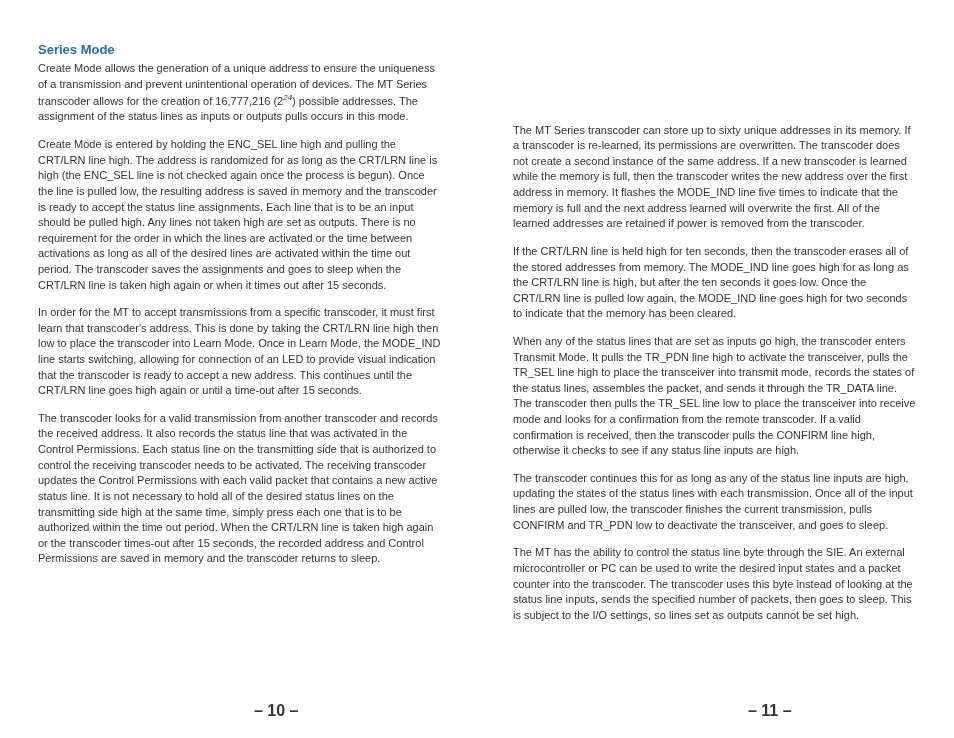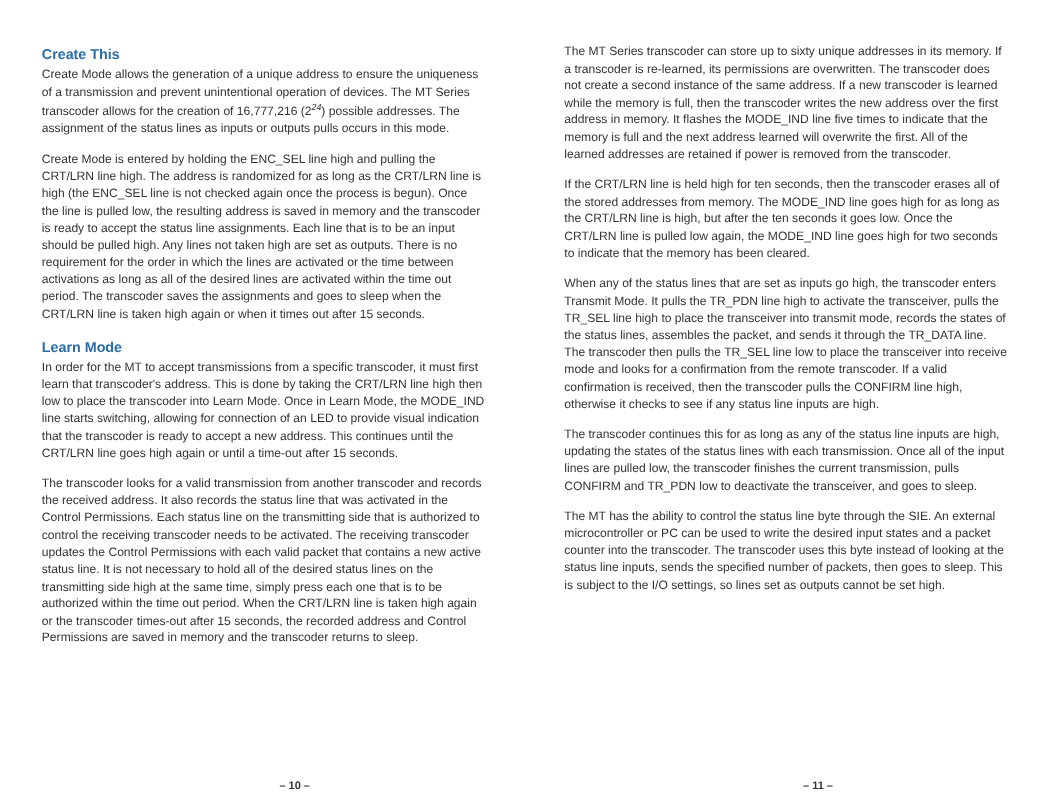--- a/index.html
+++ b/index.html
@@ -12,54 +12,53 @@
     padding: 40px 38px 20px 38px;
     position: relative;
   }
   .column {
     width: 50%;
     padding: 0 22px;
     display: flex;
     flex-direction: column;
   }
   .col-left { padding-left: 0; padding-right: 36px; }
-  .col-right { padding-left: 36px; padding-right: 0; }
+  .col-right { padding-left: 36px; padding-right: 0; justify-content: center; }
   h3 {
     color: #2a6ca8;
     font-weight: 600;
     font-size: 13px;
     margin-bottom: 4px;
     margin-top: 2px;
   }
   p {
     color: #333;
     font-size: 11px;
     line-height: 1.42;
     margin-bottom: 12px;
     text-align: left;
   }
   .sup { vertical-align: super; font-size: 8px; font-style: italic; }
   .pagenum {
     position: absolute;
     bottom: 18px;
-    font-size: 10px;
+    font-size: 16px;
     color: #333;
     font-weight: bold;
   }
   .pn-left { left: 254px; }
-  .pn-right { left: 730px; }
+  .pn-right { left: 748px; }
 </style>
 </head>
 <body>
 
 <div class="column col-left">
-  <h3>Create This</h3>
+  <h3>Series Mode</h3>
   <p><span>Create Mode allows the generation of a unique address to ensure the uniqueness of a transmission and prevent unintentional operation of devices. The MT Series transcoder allows for the creation of 16,777,216 (2</span><span class="sup">24</span><span>) possible addresses. The assignment of the status lines as inputs or outputs pulls occurs in this mode.</span></p>
   <p>Create Mode is entered by holding the ENC_SEL line high and pulling the CRT/LRN line high. The address is randomized for as long as the CRT/LRN line is high (the ENC_SEL line is not checked again once the process is begun). Once the line is pulled low, the resulting address is saved in memory and the transcoder is ready to accept the status line assignments. Each line that is to be an input should be pulled high. Any lines not taken high are set as outputs. There is no requirement for the order in which the lines are activated or the time between activations as long as all of the desired lines are activated within the time out period. The transcoder saves the assignments and goes to sleep when the CRT/LRN line is taken high again or when it times out after 15 seconds.</p>
-  <h3>Learn Mode</h3>
   <p>In order for the MT to accept transmissions from a specific transcoder, it must first learn that transcoder's address. This is done by taking the CRT/LRN line high then low to place the transcoder into Learn Mode. Once in Learn Mode, the MODE_IND line starts switching, allowing for connection of an LED to provide visual indication that the transcoder is ready to accept a new address. This continues until the CRT/LRN line goes high again or until a time-out after 15 seconds.</p>
   <p>The transcoder looks for a valid transmission from another transcoder and records the received address. It also records the status line that was activated in the Control Permissions. Each status line on the transmitting side that is authorized to control the receiving transcoder needs to be activated. The receiving transcoder updates the Control Permissions with each valid packet that contains a new active status line. It is not necessary to hold all of the desired status lines on the transmitting side high at the same time, simply press each one that is to be authorized within the time out period. When the CRT/LRN line is taken high again or the transcoder times-out after 15 seconds, the recorded address and Control Permissions are saved in memory and the transcoder returns to sleep.</p>
 </div>
 
 <div class="column col-right">
   <p>The MT Series transcoder can store up to sixty unique addresses in its memory. If a transcoder is re-learned, its permissions are overwritten. The transcoder does not create a second instance of the same address. If a new transcoder is learned while the memory is full, then the transcoder writes the new address over the first address in memory. It flashes the MODE_IND line five times to indicate that the memory is full and the next address learned will overwrite the first. All of the learned addresses are retained if power is removed from the transcoder.</p>
   <p>If the CRT/LRN line is held high for ten seconds, then the transcoder erases all of the stored addresses from memory. The MODE_IND line goes high for as long as the CRT/LRN line is high, but after the ten seconds it goes low. Once the CRT/LRN line is pulled low again, the MODE_IND line goes high for two seconds to indicate that the memory has been cleared.</p>
   <p>When any of the status lines that are set as inputs go high, the transcoder enters Transmit Mode. It pulls the TR_PDN line high to activate the transceiver, pulls the TR_SEL line high to place the transceiver into transmit mode, records the states of the status lines, assembles the packet, and sends it through the TR_DATA line. The transcoder then pulls the TR_SEL line low to place the transceiver into receive mode and looks for a confirmation from the remote transcoder. If a valid confirmation is received, then the transcoder pulls the CONFIRM line high, otherwise it checks to see if any status line inputs are high.</p>
   <p>The transcoder continues this for as long as any of the status line inputs are high, updating the states of the status lines with each transmission. Once all of the input lines are pulled low, the transcoder finishes the current transmission, pulls CONFIRM and TR_PDN low to deactivate the transceiver, and goes to sleep.</p>
   <p>The MT has the ability to control the status line byte through the SIE. An external microcontroller or PC can be used to write the desired input states and a packet counter into the transcoder. The transcoder uses this byte instead of looking at the status line inputs, sends the specified number of packets, then goes to sleep. This is subject to the I/O settings, so lines set as outputs cannot be set high.</p>

